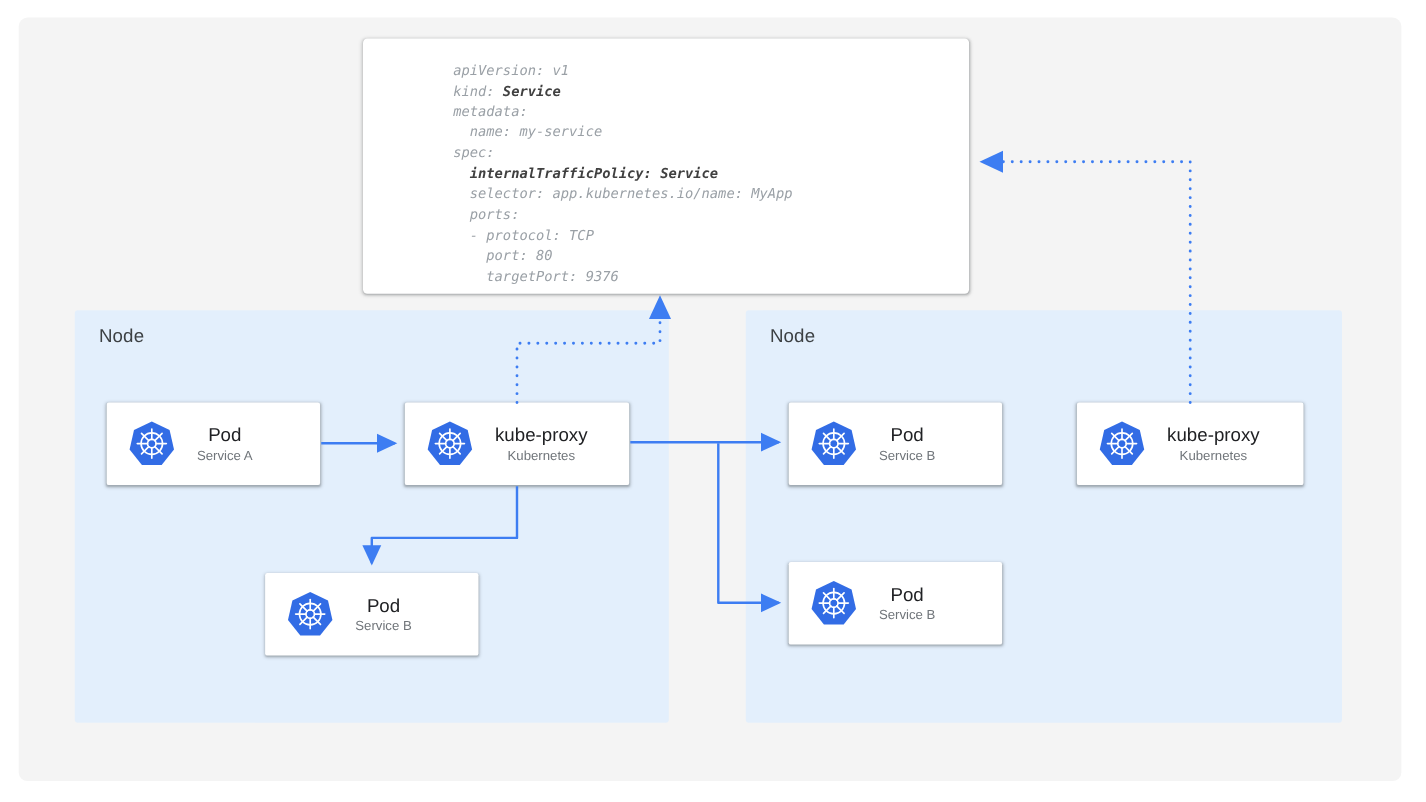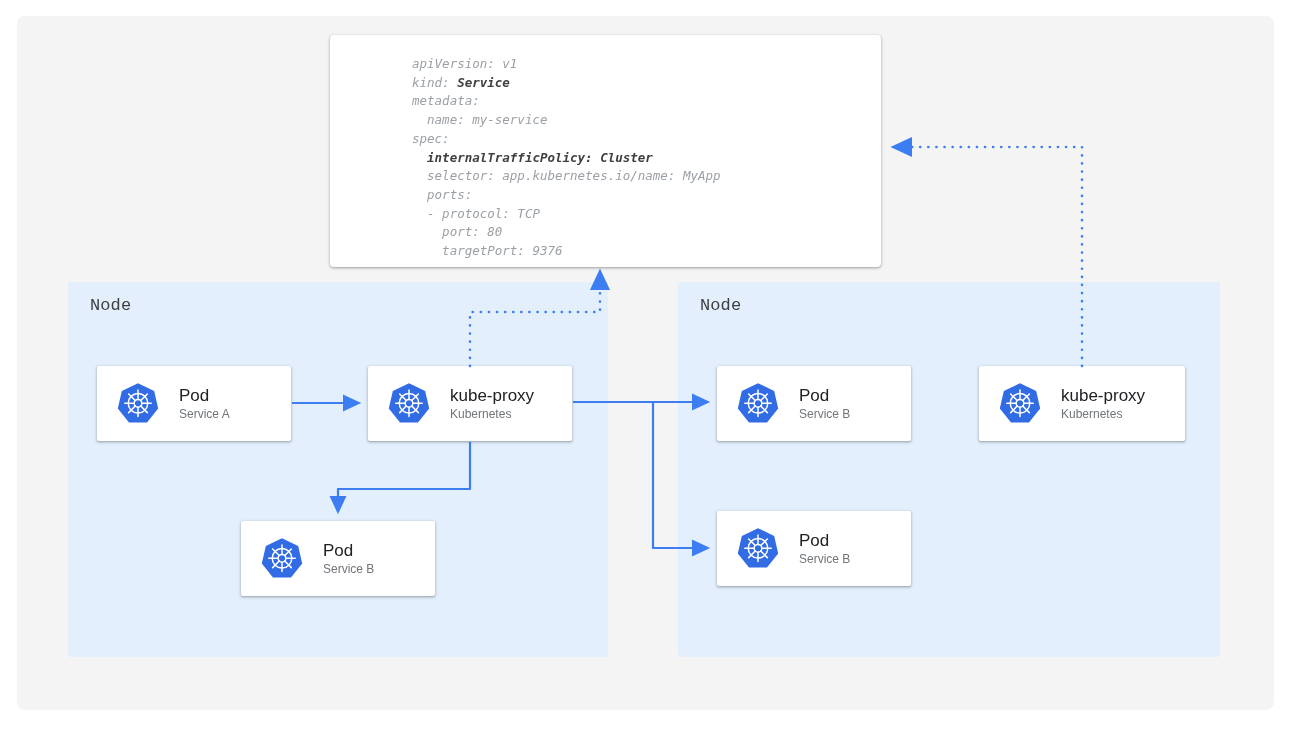--- a/index.html
+++ b/index.html
@@ -21,21 +21,20 @@
 
   
   #canvas {
     position: absolute;
     left: 17px;
     top: 16px;
     width: 1257px;
     height: 694px;
     background: #f4f4f4;
     border-radius: 8px;
-    font-family: Liberation Mono, monospace;
   }
 
   
   .node-box {
     position: absolute;
     background: #e3effc;
     border-radius: 3px;
   }
   .node-label {
     position: absolute;
@@ -61,20 +60,21 @@
     height: 46px;
     margin-left: 18px;
     flex: 0 0 auto;
   }
   .card .txt {
     margin-left: 18px;
     display: flex;
     flex-direction: column;
     justify-content: center;
     line-height: 1.22;
+    text-align: center;
   }
   .card .title {
     font-size: 17px;
     color: #202124;
     white-space: nowrap;
   }
   .card .sub {
     font-size: 12px;
     color: #70757a;
     white-space: nowrap;
@@ -136,21 +136,21 @@
     </div>
 
   </div>
 
   <div id="yaml-panel">
     <pre id="yaml-code">apiVersion: v1
 kind: <span class="hl">Service</span>
 metadata:
   name: my-service
 spec:
-  <span class="hl">internalTrafficPolicy: Cluster</span>
+  <span class="hl">internalTrafficPolicy: Service</span>
   selector: app.kubernetes.io/name: MyApp
   ports:
   - protocol: TCP
     port: 80
     targetPort: 9376</pre>
   </div>
 
   <div class="card" style="left:97px; top:366px; width:194px; height:75px;">
     <span class="logo">
       <svg viewBox="0 0 64 64" width="46" height="46" aria-hidden="true">

